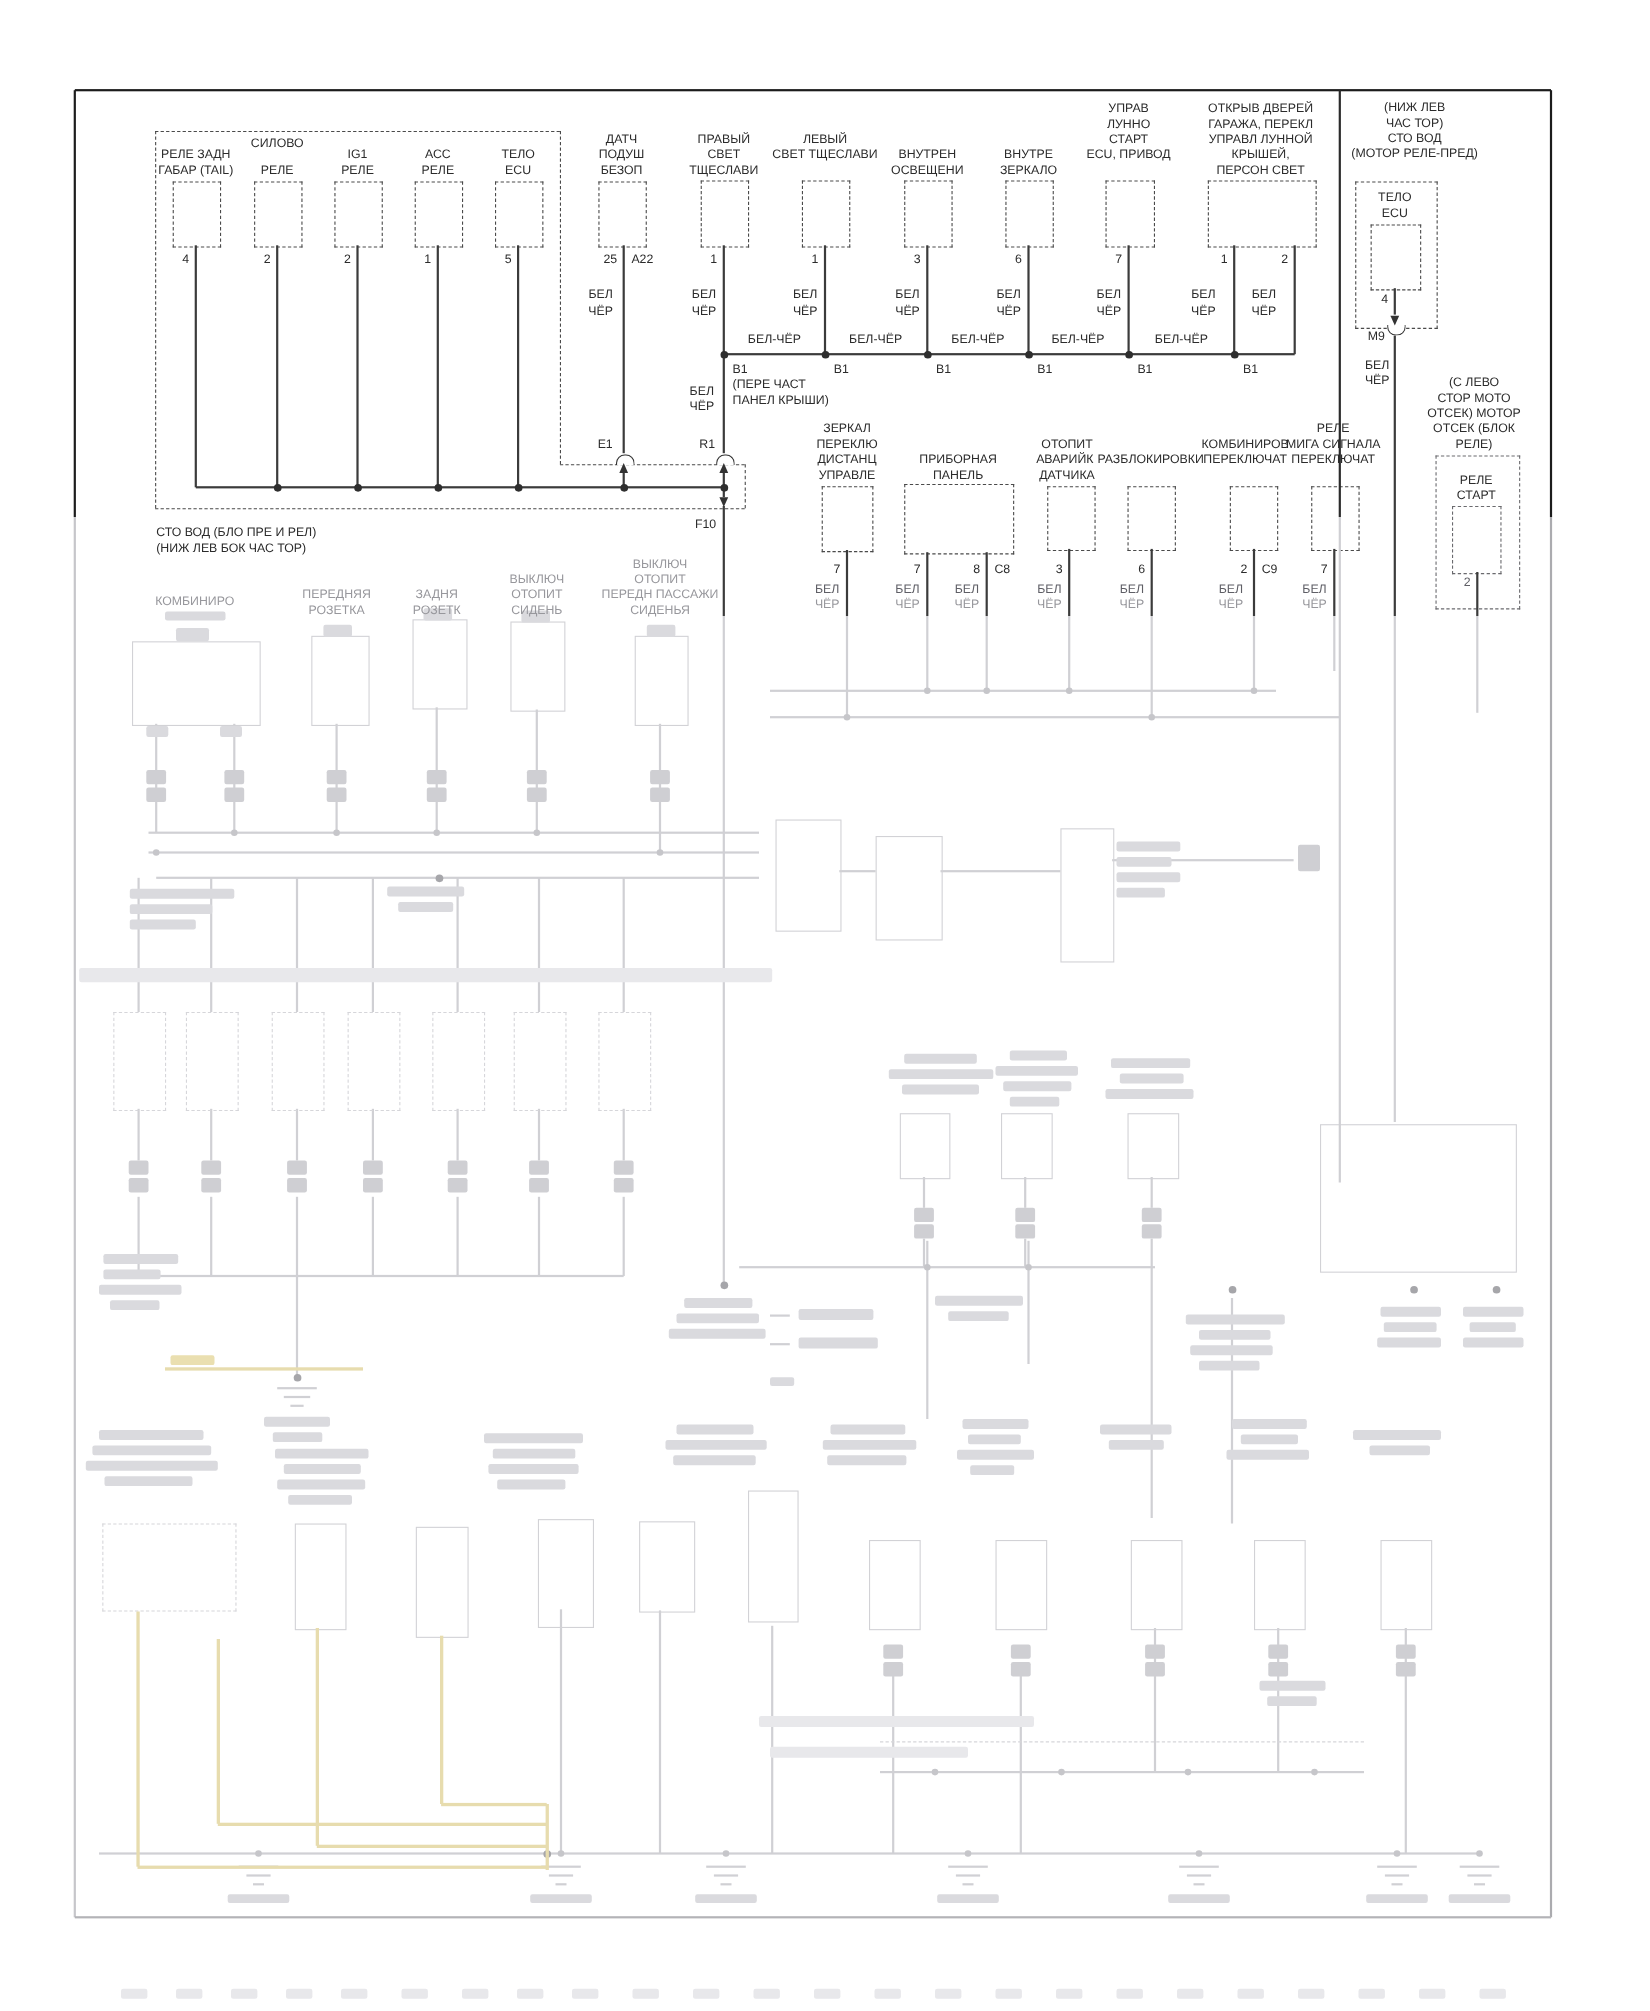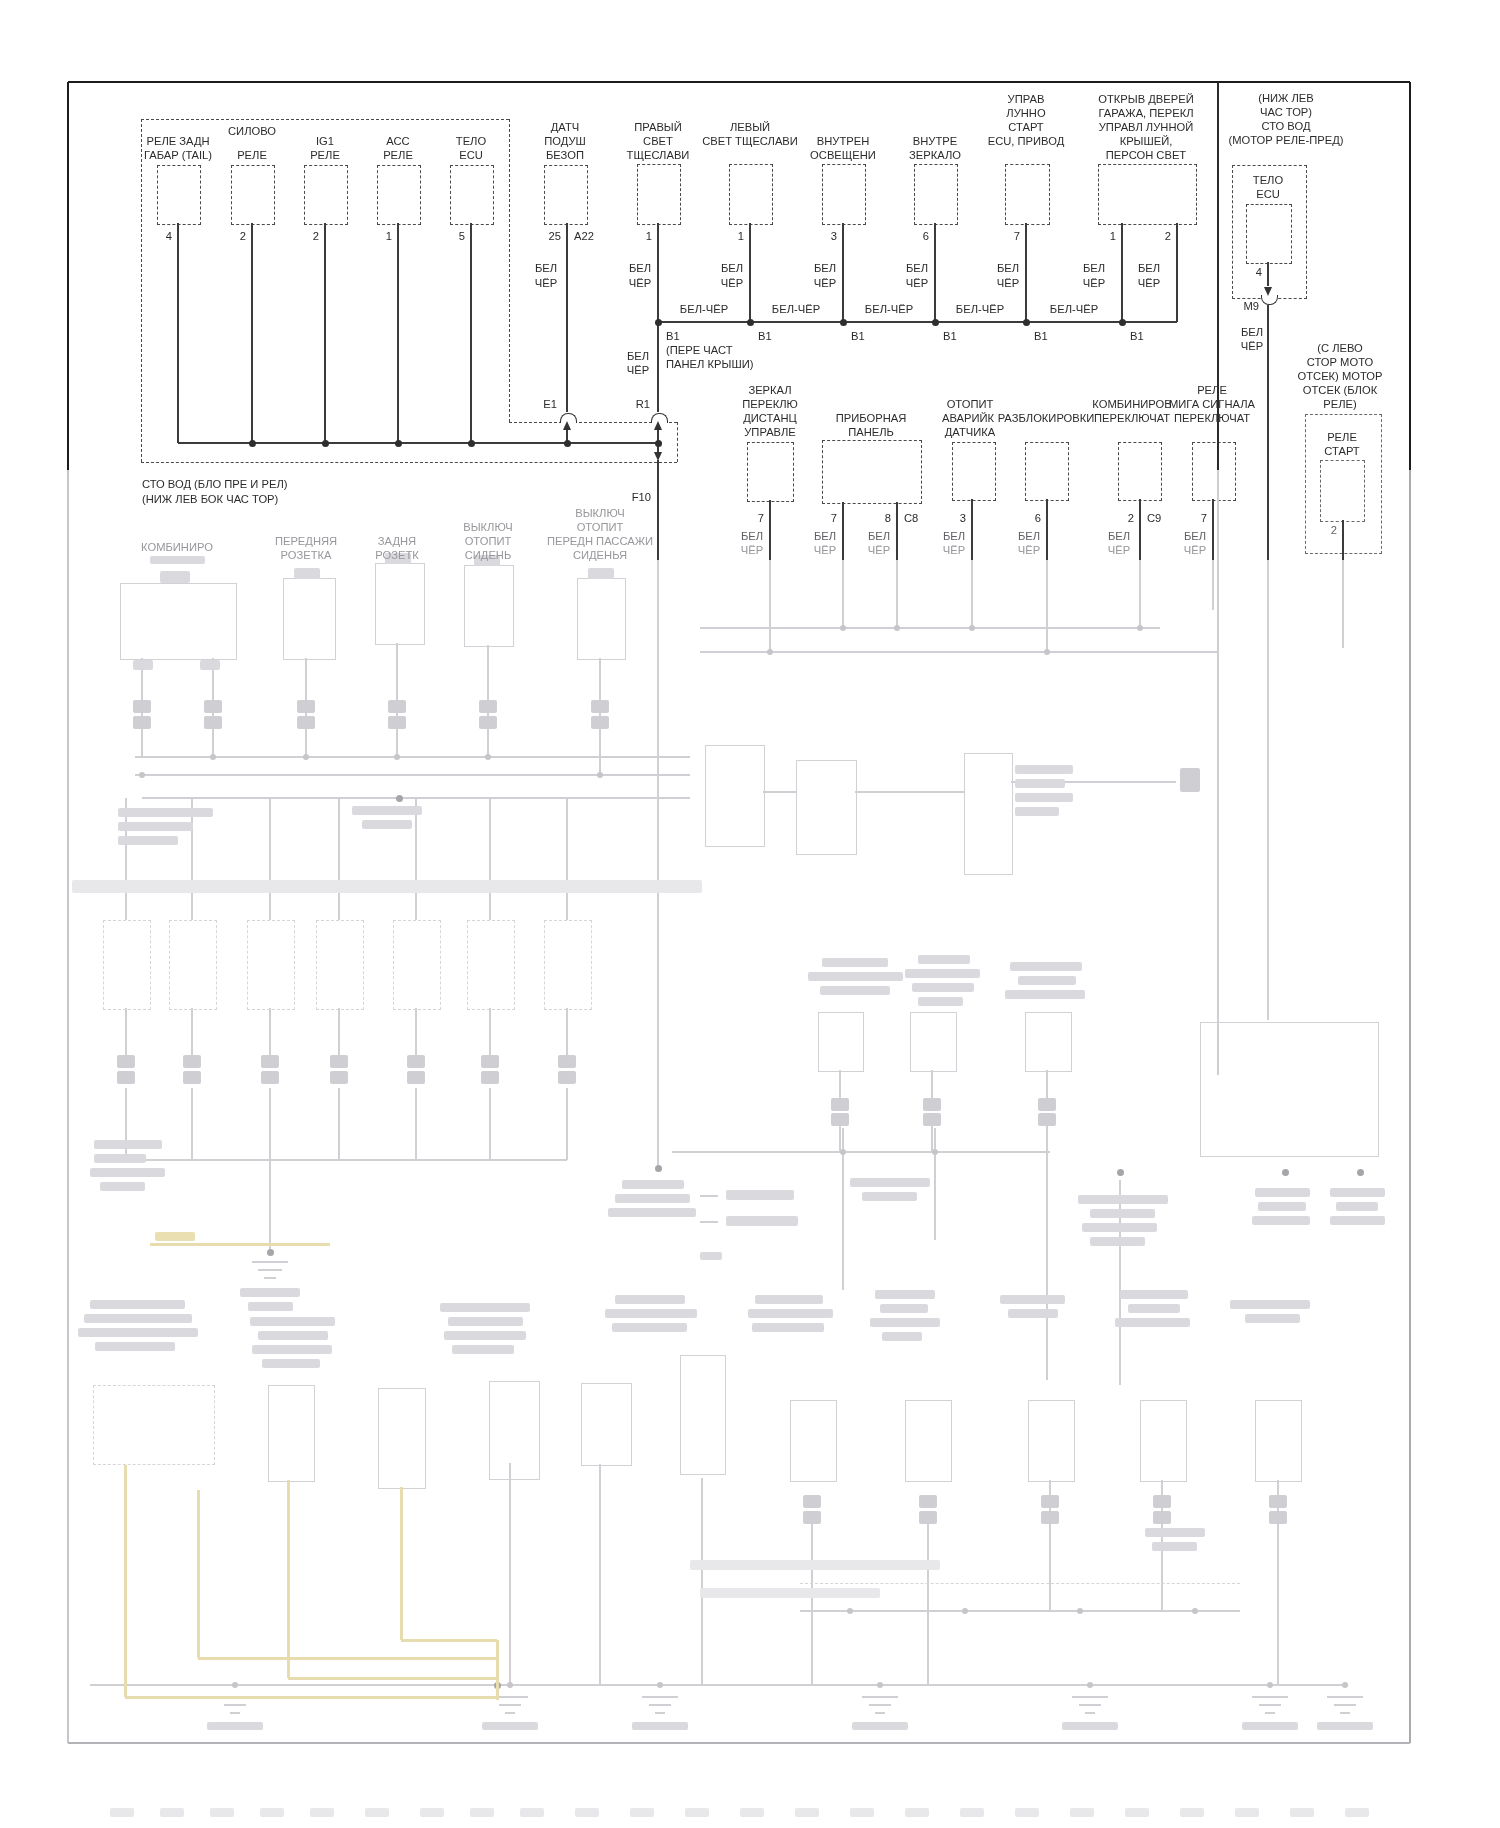--- a/index.html
+++ b/index.html
@@ -514,21 +514,21 @@
     <div class="t c" style="left: 1149px; top: 262px;">БЕЛ</div>
     <div class="t c" style="left: 1149px; top: 277px;">ЧЁР</div>
     <div class="t " style="left: 1130px; top: 330px;">B1</div>
     <div class="t c" style="left: 704px; top: 303px;">БЕЛ-ЧЁР</div>
     <div class="t c" style="left: 796px; top: 303px;">БЕЛ-ЧЁР</div>
     <div class="t c" style="left: 889px; top: 303px;">БЕЛ-ЧЁР</div>
     <div class="t c" style="left: 980px; top: 303px;">БЕЛ-ЧЁР</div>
     <div class="t c" style="left: 1074px; top: 303px;">БЕЛ-ЧЁР</div>
     <div class="t r" style="left: 557px; top: 398px;">E1</div>
     <div class="t r" style="left: 650px; top: 398px;">R1</div>
-    <div class="t r" style="left: 651px; top: 471px; margin-top: 20px;">F10</div>
+    <div class="t r" style="left: 651px; top: 471px;">F10</div>
     <div class="t " style="left: 142px; top: 478px;">СТО ВОД (БЛО ПРЕ И РЕЛ)</div>
     <div class="t " style="left: 142px; top: 493px;">(НИЖ ЛЕВ БОК ЧАС ТОР)</div>
     <div class="t c" style="left: 1286px; top: 92px;">(НИЖ ЛЕВ</div>
     <div class="t c" style="left: 1286px; top: 106px;">ЧАС ТОР)</div>
     <div class="t c" style="left: 1286px; top: 120px;">СТО ВОД</div>
     <div class="t c" style="left: 1286px; top: 134px;">(МОТОР РЕЛЕ-ПРЕД)</div>
     <div class="t c" style="left: 1268px; top: 174px;">ТЕЛО</div>
     <div class="t c" style="left: 1268px; top: 188px;">ECU</div>
     <div class="t r" style="left: 1262px; top: 266px;">4</div>
     <div class="t r" style="left: 1259px; top: 300px;">M9</div>

